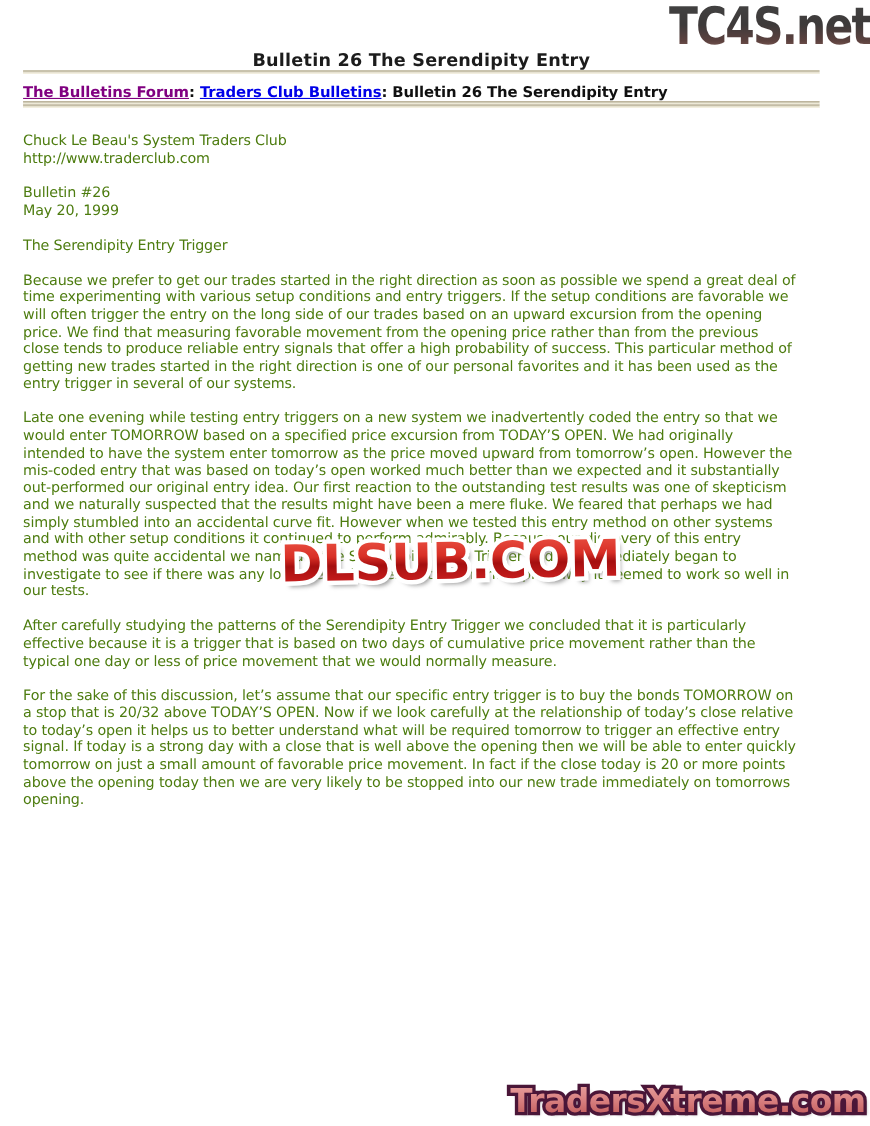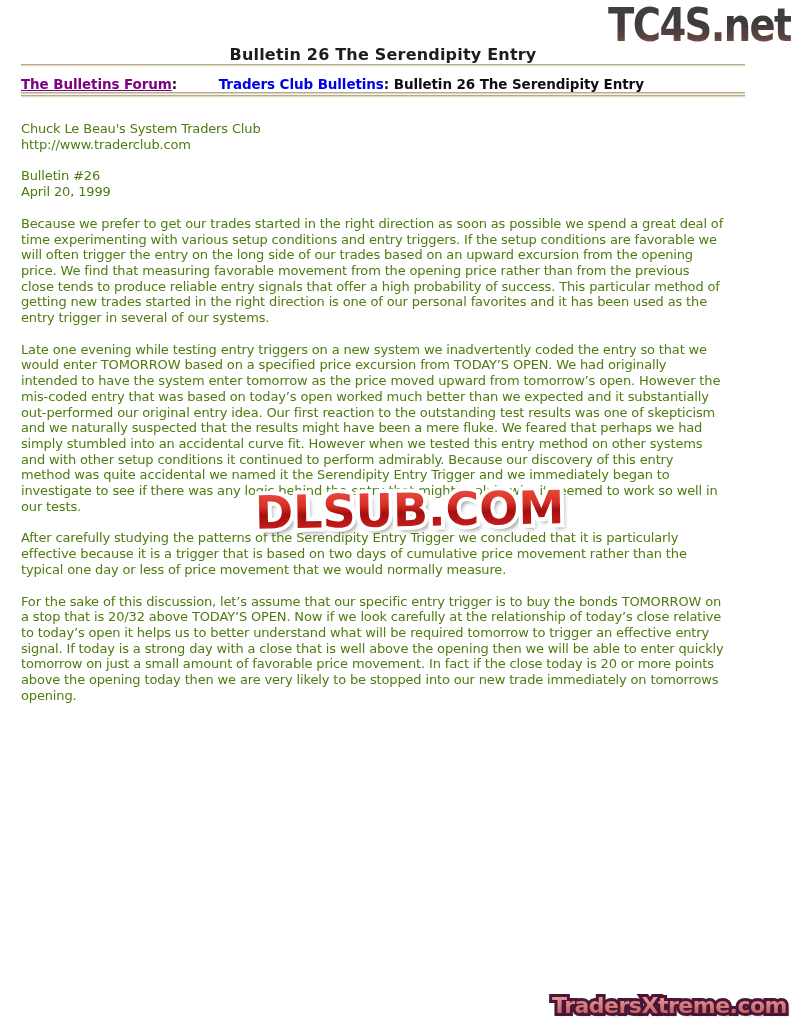--- a/index.html
+++ b/index.html
@@ -45,21 +45,21 @@
   }
   .rule-1 { margin-top: 7px; }
   .rule-2 { margin-top: 8px; }
   .rule-3 { margin-top: 26px; }
   .breadcrumb {
     margin-top: 9px;
     font-size: 13.5px; font-weight: bold;
     letter-spacing: -0.1px;
   }
   .crumb-forum    { color: var(--link_purple, #800080); text-decoration: underline; cursor: pointer; }
-  .crumb-bulletin { color: var(--link_blue, #0000e8);   cursor: pointer; margin-left: 37px; }
+  .crumb-bulletin { color: var(--link_blue, #0000e8);   text-decoration: underline; cursor: pointer; }
   .crumb-sep, .crumb-current { color: #101010; }
 
   
   .byline { margin-top: 13px; font-size: 12px; }
   .byline .author {
     color: var(--link_blue, #0000e8); font-weight: bold;
     text-decoration: underline; cursor: pointer;
   }
   .byline .datetime { font-weight: bold; color: #101010; }
 
@@ -96,21 +96,21 @@
     .watermark .wm-front {
       background: linear-gradient(180deg, #ef5a4a 0%, #d82f26 40%, #a50f0f 55%, #c41c1c 80%, #8f0d0d 100%);
       -webkit-background-clip: text; background-clip: text;
       color: transparent;
     }
   }
 
   
   .tx-logo {
     position: absolute; right: 4px; bottom: 7px;
-    font-size: 22px; font-weight: bold; letter-spacing: -0.5px;
+    font-size: 30px; font-weight: bold; letter-spacing: -0.5px;
     line-height: 1; white-space: nowrap;
   }
   .tx-logo .tx-back {
     position: absolute; left: 0; top: 0;
     color: var(--bottom_logo_outline, #4a1638);
     -webkit-text-stroke: 6px var(--bottom_logo_outline, #4a1638);
     text-shadow: 0 0 3px #d9d9d9, 3px 3px 3px #c2c2c2, -2px -2px 2px #e8e8e8;
   }
   .tx-logo .tx-front {
     position: relative;
@@ -138,21 +138,22 @@
   <div class="breadcrumb"><a class="crumb-forum">The Bulletins Forum</a><span class="crumb-sep">: </span><a class="crumb-bulletin">Traders Club Bulletins</a><span class="crumb-sep">: </span><span class="crumb-current">Bulletin 26 The Serendipity Entry</span></div>
 
   <hr class="rule rule-2">
   <hr class="rule rule-3">
 
 
   <div class="post-body">
     <div class="para">Chuck Le Beau's System Traders Club
 http://www.traderclub.com</div>
     <div class="para">Bulletin #26
-April 20, 1999</div>
+May 20, 1999</div>
+    <div class="para">The Serendipity Entry Trigger</div>
     <div class="para">Because we prefer to get our trades started in the right direction as soon as possible we spend a great deal of time experimenting with various setup conditions and entry triggers. If the setup conditions are favorable we will often trigger the entry on the long side of our trades based on an upward excursion from the opening price. We find that measuring favorable movement from the opening price rather than from the previous close tends to produce reliable entry signals that offer a high probability of success. This particular method of getting new trades started in the right direction is one of our personal favorites and it has been used as the entry trigger in several of our systems.</div>
     <div class="para">Late one evening while testing entry triggers on a new system we inadvertently coded the entry so that we would enter TOMORROW based on a specified price excursion from TODAY’S OPEN. We had originally intended to have the system enter tomorrow as the price moved upward from tomorrow’s open. However the mis-coded entry that was based on today’s open worked much better than we expected and it substantially out-performed our original entry idea. Our first reaction to the outstanding test results was one of skepticism and we naturally suspected that the results might have been a mere fluke. We feared that perhaps we had simply stumbled into an accidental curve fit. However when we tested this entry method on other systems and with other setup conditions it continued to perform admirably. Because our discovery of this entry method was quite accidental we named it the Serendipity Entry Trigger and we immediately began to investigate to see if there was any logic behind the entry that might explain why it seemed to work so well in our tests.</div>
     <div class="para">After carefully studying the patterns of the Serendipity Entry Trigger we concluded that it is particularly effective because it is a trigger that is based on two days of cumulative price movement rather than the typical one day or less of price movement that we would normally measure.</div>
     <div class="para">For the sake of this discussion, let’s assume that our specific entry trigger is to buy the bonds TOMORROW on a stop that is 20/32 above TODAY’S OPEN. Now if we look carefully at the relationship of today’s close relative to today’s open it helps us to better understand what will be required tomorrow to trigger an effective entry signal. If today is a strong day with a close that is well above the opening then we will be able to enter quickly tomorrow on just a small amount of favorable price movement. In fact if the close today is 20 or more points above the opening today then we are very likely to be stopped into our new trade immediately on tomorrows opening.</div>
   </div>
 
 </div>
 
 <div class="watermark">
   <span class="wm-back">DLSUB.COM</span>

